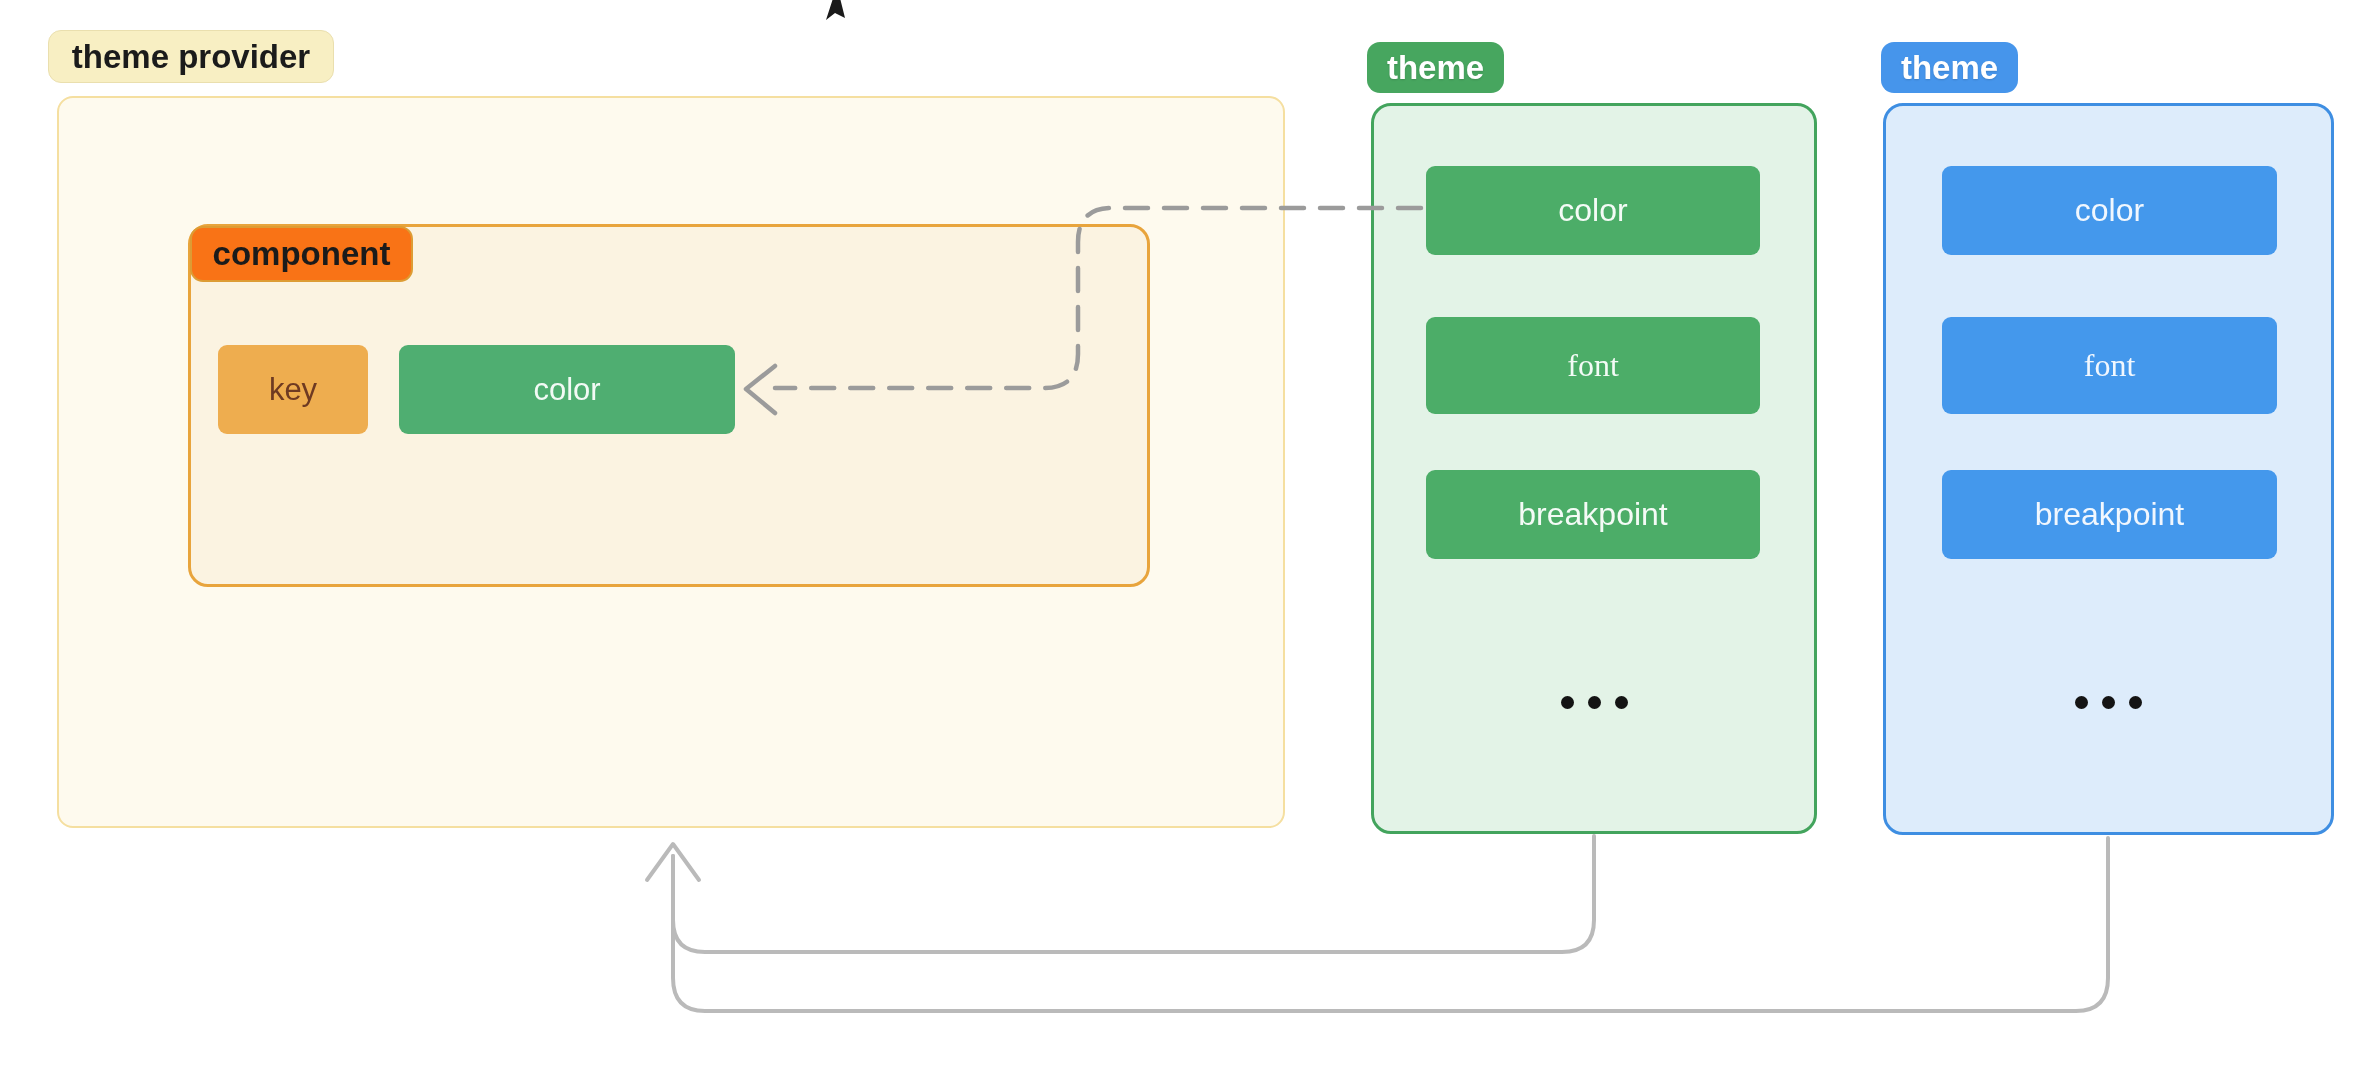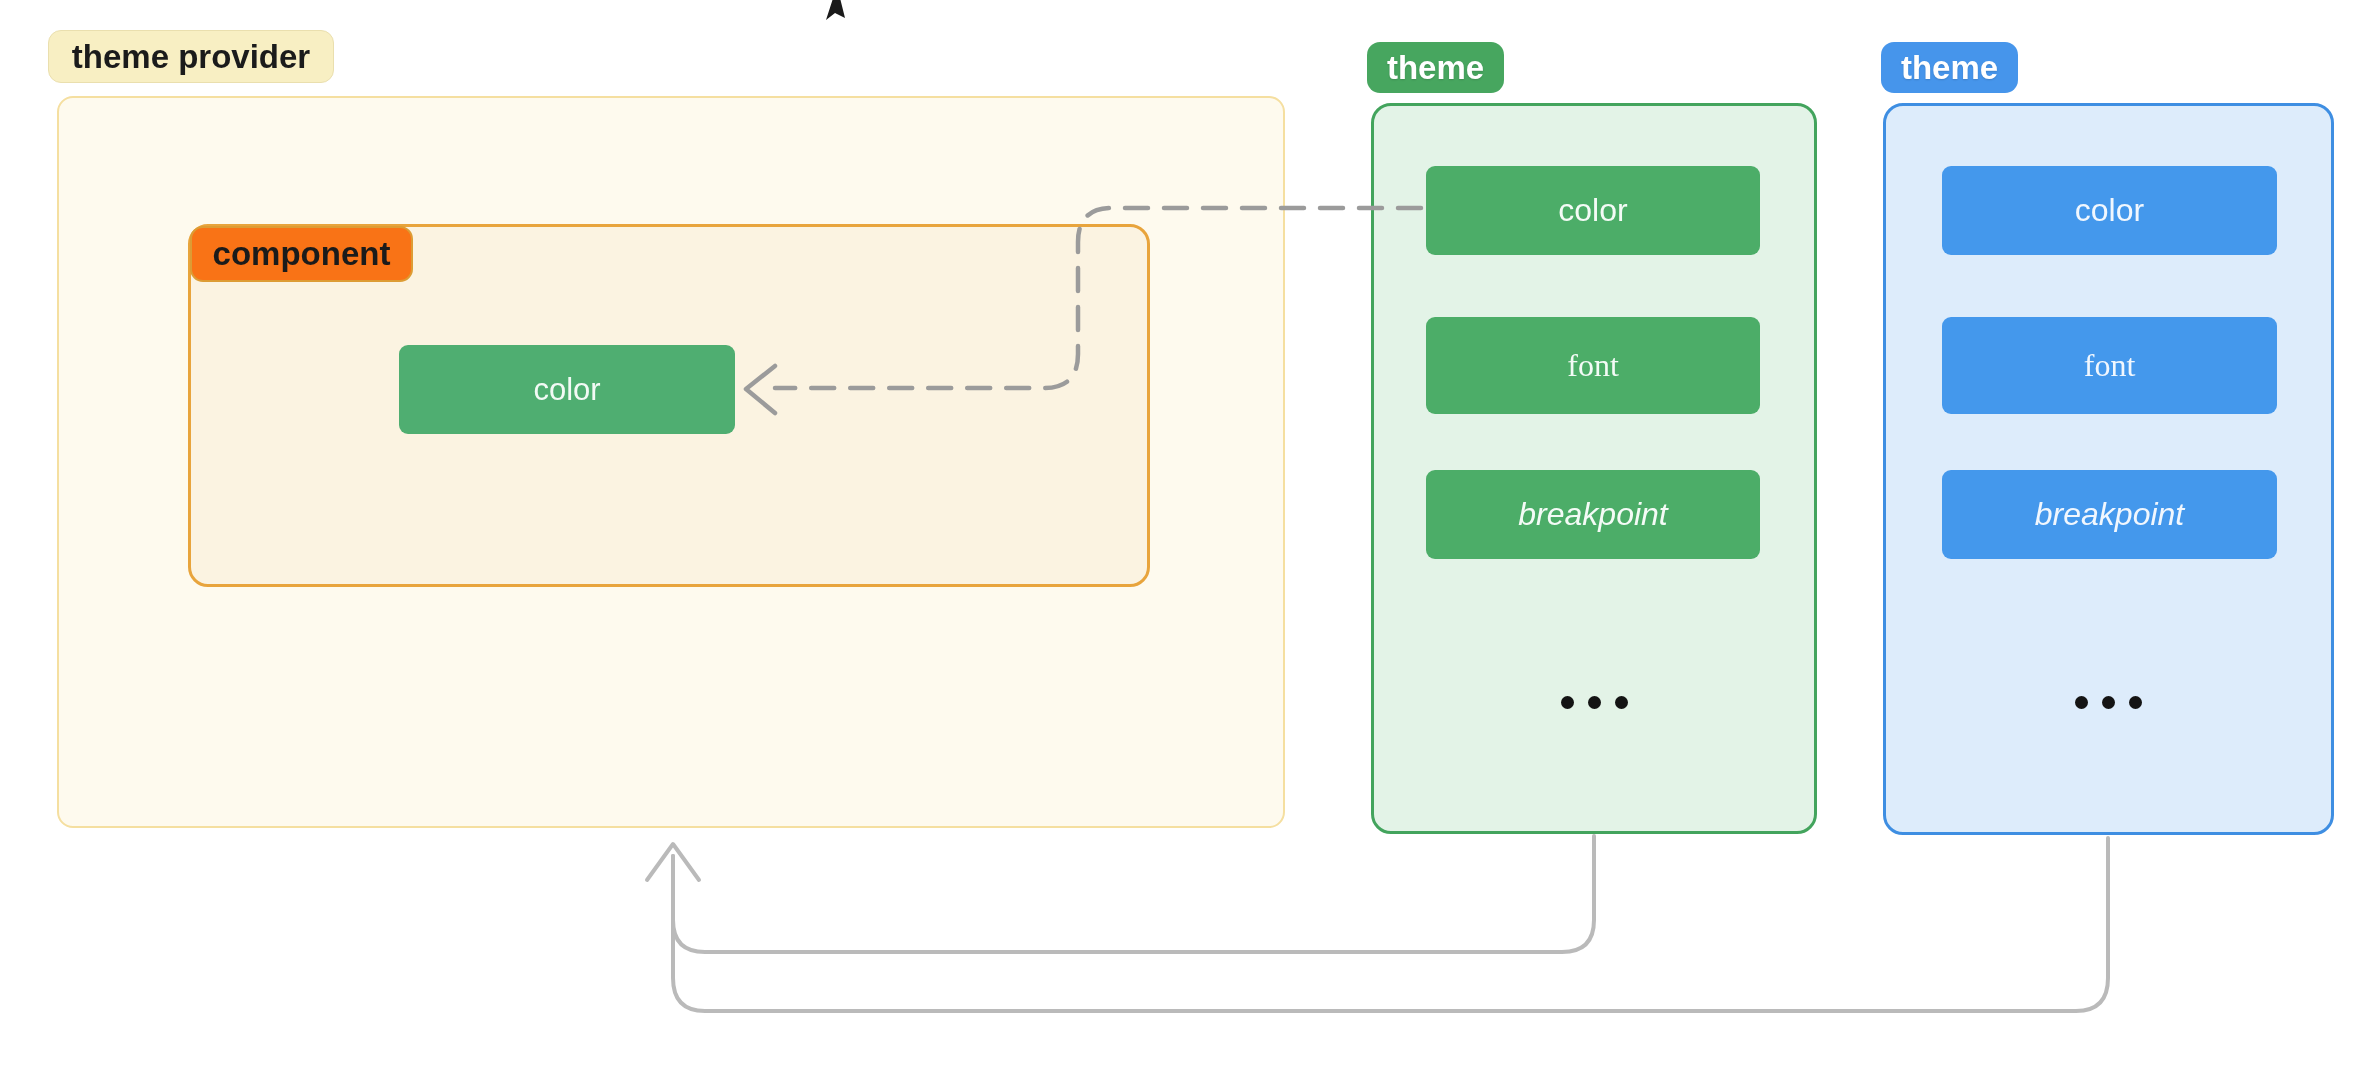--- a/index.html
+++ b/index.html
@@ -110,21 +110,21 @@
     justify-content: center;
     font-size: 32px;
     color: #f4fbf6;
     border-radius: 9px;
     box-sizing: border-box;
   }
   .theme-green .theme-btn { left: 52px; width: 334px; background: #4cad68; }
   .theme-blue  .theme-btn { left: 56px; width: 335px; background: #4498ec; color: #f1f7fe; }
   .btn-row-0 { top: 60px;  height: 89px; }
   .btn-row-1 { top: 211px; height: 97px; font-family: Liberation Serif, serif; }
-  .btn-row-2 { top: 364px; height: 89px; font-style: italic; }
+  .btn-row-2 { top: 364px; height: 89px; }
   .dots {
     position: absolute;
     left: 0; right: 0;
     top: 590px;
     display: flex;
     justify-content: center;
     gap: 14px;
   }
   .dot {
     width: 13px; height: 13px;
@@ -145,20 +145,21 @@
 <div id="stage">
 
   <div class="pill pill-yellow">theme provider</div>
 
   <div class="outer-box"></div>
 
   <div class="component-box"></div>
 
   <div class="pill pill-component">component</div>
 
+  <div class="chip chip-key">key</div>
 
   <div class="chip chip-color-comp">color</div>
 
   <div class="pill pill-theme-green">theme</div>
 
   <div class="theme-container theme-green">
     <div class="theme-btn btn-row-0">color</div>
     <div class="theme-btn btn-row-1">font</div>
     <div class="theme-btn btn-row-2">breakpoint</div>
     <div class="dots">

